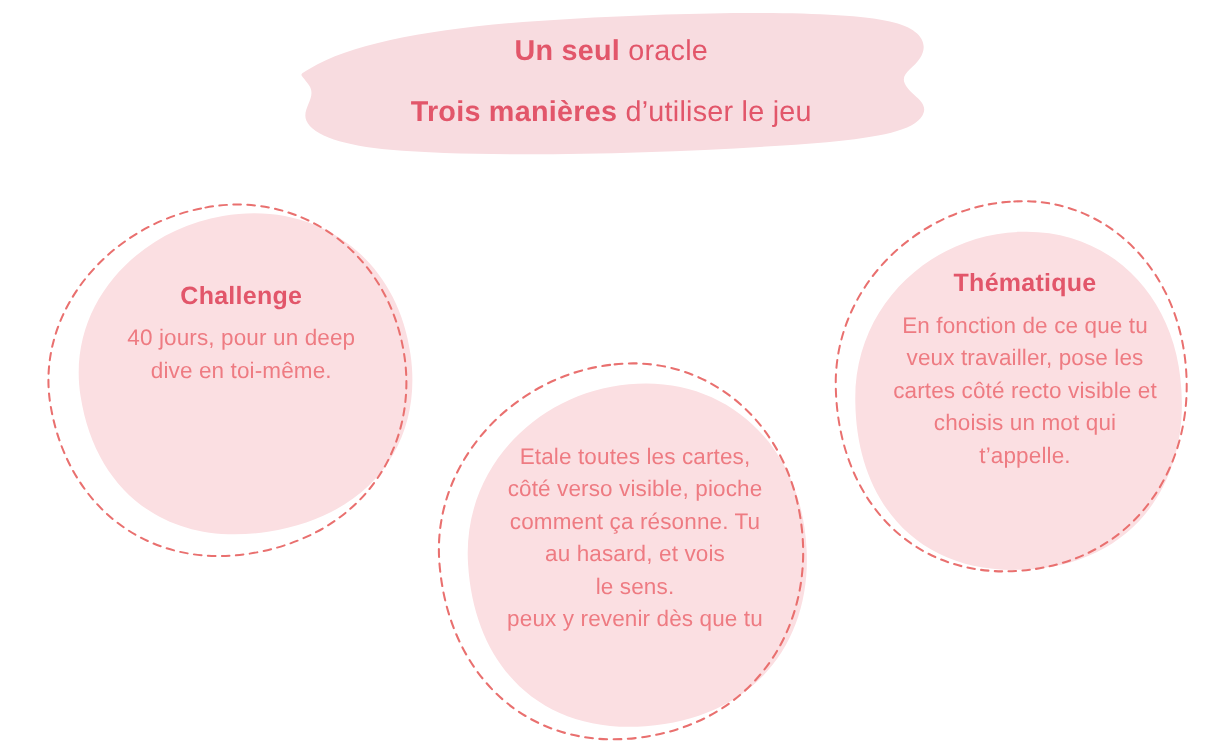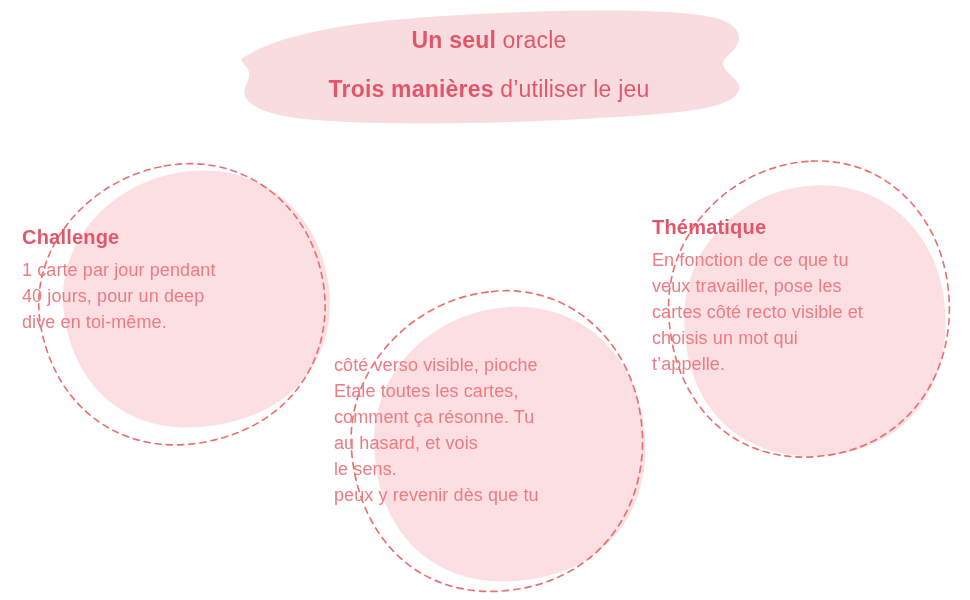--- a/index.html
+++ b/index.html
@@ -62,23 +62,23 @@
   }
   .blob-dash {
     fill: none;
     stroke: var(--dash-stroke, #e9706f);
     stroke-width: 1.6;
     stroke-dasharray: 6 5;
     stroke-linecap: round;
   }
   .blob-text {
     position: absolute;
-    left: 0;
+    left: 16px;
     right: 0;
-    text-align: left;
+    text-align: center;
   }
   .blob-title {
     font-weight: 700;
     font-size: 20px;
     line-height: 27px;
     color: var(--heading-red, #e2566a);
     margin-bottom: 6px;
     letter-spacing: 0.2px;
   }
   .blob-body {
@@ -142,21 +142,20 @@
           C 302 210 259 281 168 291
           C 84 300 24 243 17 160
           C 10 82 76 16 152 9 Z"></path>
       </g>
     </svg>
     <div class="blob-text">
       <div class="blob-title">
         <div>Challenge</div>
       </div>
       <div class="blob-body">
-        <div>1 carte par jour pendant</div>
         <div>40 jours, pour un deep</div>
         <div>dive en toi-même.</div>
       </div>
     </div>
   </div>
 
   <div class="blob" id="blob-instinct">
     <svg class="blob-svg" viewBox="0 0 320 300" preserveAspectRatio="none" aria-hidden="true">
       <g>
         <path class="blob-fill" transform="translate(8 2)" d="
@@ -168,22 +167,22 @@
         <path class="blob-dash" d="
           M 152 9
           C 225 1 291 55 297 140
           C 302 210 259 281 168 291
           C 84 300 24 243 17 160
           C 10 82 76 16 152 9 Z"></path>
       </g>
     </svg>
     <div class="blob-text">
       <div class="blob-body">
+        <div>Etale toutes les cartes,</div>
         <div>côté verso visible, pioche</div>
-        <div>Etale toutes les cartes,</div>
         <div>comment ça résonne. Tu</div>
         <div>au hasard, et vois</div>
         <div>le sens.</div>
         <div>peux y revenir dès que tu</div>
       </div>
     </div>
   </div>
 
   <div class="blob" id="blob-thematique">
     <svg class="blob-svg" viewBox="0 0 320 300" preserveAspectRatio="none" aria-hidden="true">

